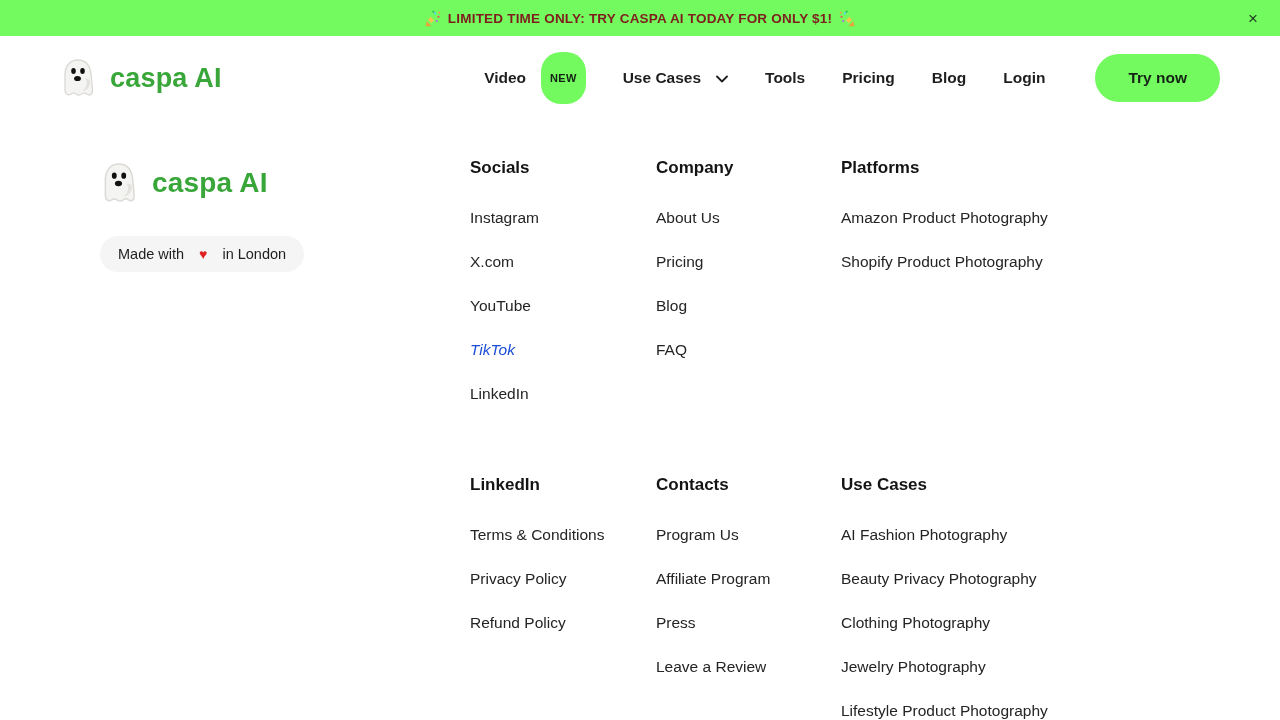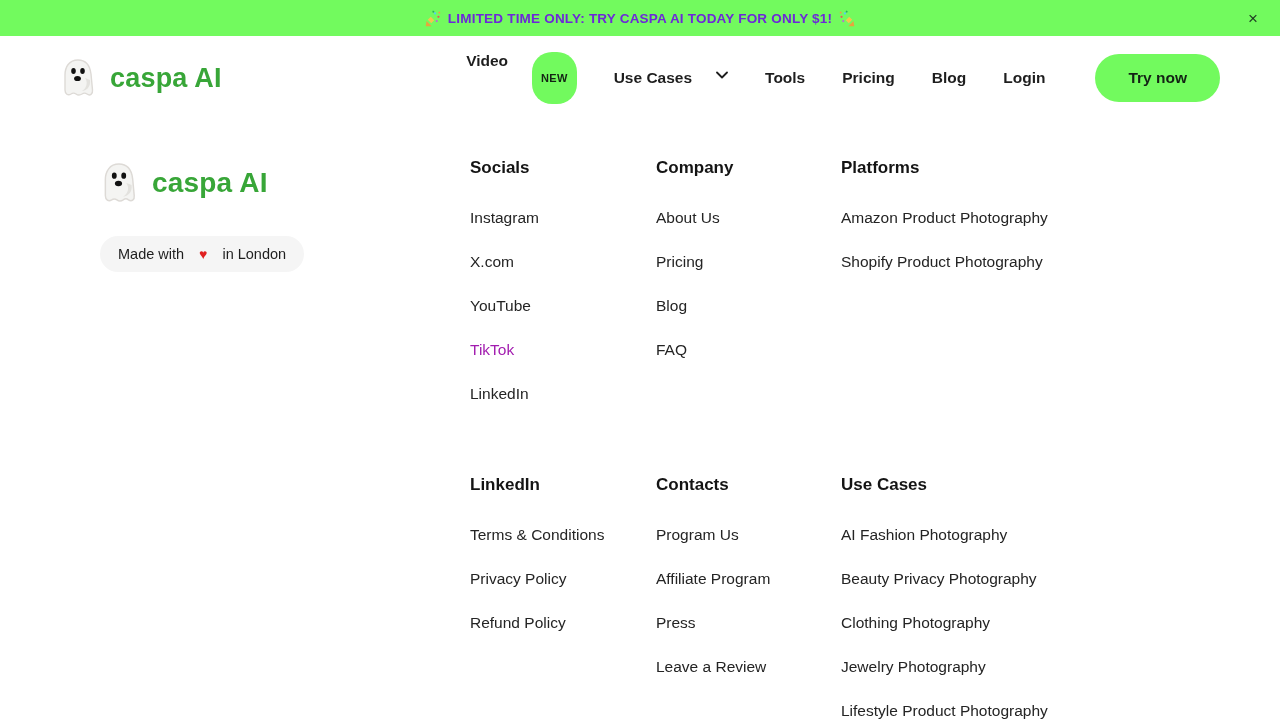--- a/index.html
+++ b/index.html
@@ -16,21 +16,21 @@
     height: 36px;
     background: #72fa5e;
     display: flex;
     align-items: center;
     justify-content: center;
     gap: 7px;
   }
   .banner-text {
     font-size: 13.5px;
     font-weight: bold;
-    color: #6d28d9;
+    color: #7f1d1d;
     letter-spacing: 0.2px;
   }
   .confetti { width: 17px; height: 17px; display: inline-block; }
   .banner-close {
     position: absolute;
     right: 18px;
     top: 50%;
     transform: translateY(-50%);
     border: none;
     background: transparent;
@@ -63,21 +63,22 @@
     letter-spacing: 0.2px;
   }
   .nav {
     margin-left: auto;
     display: flex;
     align-items: center;
     gap: 37px;
   }
   .nav-item {
     display: flex;
-    gap: 24px;
+    align-items: center;
+    gap: 15px;
     font-size: 15.5px;
     font-weight: 600;
     color: #1e1e1e;
     cursor: pointer;
     white-space: nowrap;
   }
   .badge-new {
     background: #72fa5e;
     color: #142315;
     font-size: 11px;
@@ -144,21 +145,21 @@
   }
   .flink {
     display: block;
     font-size: 15.5px;
     color: #242424;
     text-decoration: none;
     margin-bottom: 26px;
     cursor: pointer;
     white-space: nowrap;
   }
-  .flink.muted { color: #a21caf; }
+  .flink.muted { color: #1d4ed8; font-style: italic; }
 </style>
 </head>
 <body>
 
 <div class="banner">
   <svg class="confetti" viewBox="0 0 20 20">
     <path d="M3 13 L9 19 L2 19 Z" fill="#e8a33d"></path>
     <path d="M4.5 11.5 L8.5 15.5 L12 12 L8 8 Z" fill="#f2c94c"></path>
     <circle cx="13" cy="4" r="1.3" fill="#56ccf2"></circle>
     <circle cx="17" cy="8" r="1.3" fill="#eb5757"></circle>

